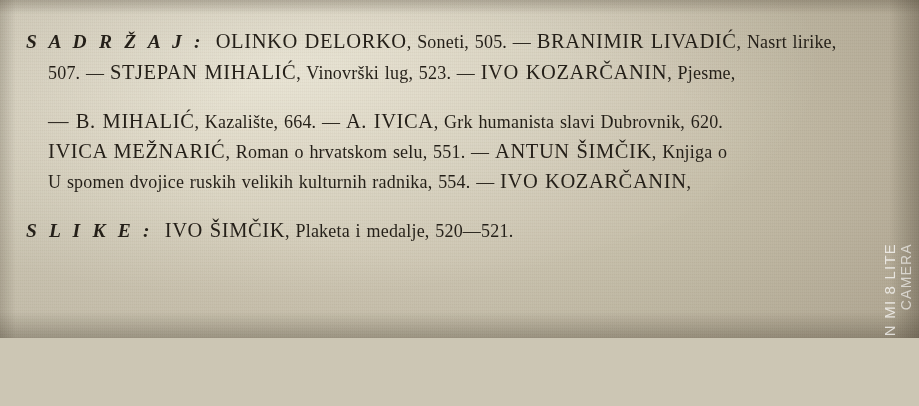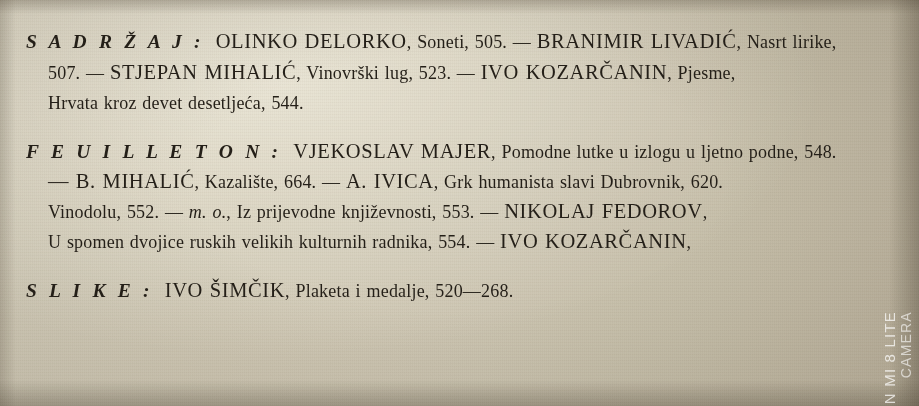--- a/index.html
+++ b/index.html
@@ -9,21 +9,21 @@
   body {
     width: 919px;
     height: 406px;
     overflow: hidden;
     background: #ccc6b4;
     font-family: "Liberation Serif", serif;
   }
   #page {
     position: relative;
     width: 919px;
-    height: 406px;
+    height: 338px;
     background:
       radial-gradient(ellipse at 30% 20%, rgba(255,252,240,0.55) 0%, rgba(255,250,235,0.0) 60%),
       linear-gradient(100deg, #d6d0bd 0%, #cfc8b4 28%, #cac3af 55%, #c4bca7 78%, #bdb49f 100%);
     overflow: hidden;
   }
   
   #page:before {
     content: "";
     position: absolute;
     inset: 0;
@@ -142,34 +142,32 @@
   <div class="dark-edge edge-top"></div>
   <div class="dark-edge edge-bottom"></div>
   <div class="dark-edge edge-left"></div>
   <div class="dark-edge edge-right"></div>
 
   <div class="content">
     <div class="block" id="block-sadrzaj">
         <div class="para">
           <span class="line"><span class="lbl">S A D R Ž A J : </span><span class="caps">OLINKO DELORKO</span><span class="small">, Soneti, 505. — </span><span class="caps">BRANIMIR LIVADIĆ</span><span class="small">, Nasrt lirike,</span></span>
           <span class="line ind"><span class="small">507. — </span><span class="caps">STJEPAN MIHALIĆ</span><span class="small">, Vinovrški lug, 523. — </span><span class="caps">IVO KOZARČANIN</span><span class="small">, Pjesme,</span></span>
-          <span class="line ind"><span class="small">Hrvata kroz devet desetljeća, 544.</span></span>
         </div>
       </div>
     <div class="block" id="block-feuilleton">
         <div class="para">
-          <span class="line"><span class="lbl">F E U I L L E T O N : </span><span class="caps">VJEKOSLAV MAJER</span><span class="small">, Pomodne lutke u izlogu u ljetno podne, 548.</span></span>
           <span class="line ind"><span class="caps">— B. MIHALIĆ</span><span class="small">, Kazalište, 664. — </span><span class="caps">A. IVICA</span><span class="small">, Grk humanista slavi Dubrovnik, 620.</span></span>
-          <span class="line ind"><span class="small">Vinodolu, 552. — </span><span class="small ital">m. o.</span><span class="small">, Iz prijevodne književnosti, 553. — </span><span class="caps">NIKOLAJ FEDOROV</span><span class="small">,</span></span>
+          <span class="line ind"><span class="caps">IVICA MEŽNARIĆ</span><span class="small">, Roman o hrvatskom selu, 551. — </span><span class="caps">ANTUN ŠIMČIK</span><span class="small">, Knjiga o</span></span>
           <span class="line ind"><span class="small">U spomen dvojice ruskih velikih kulturnih radnika, 554. — </span><span class="caps">IVO KOZARČANIN</span><span class="small">,</span></span>
         </div>
       </div>
     <div class="block" id="block-slike">
         <div class="para">
-          <span class="line"><span class="lbl">S L I K E : </span><span class="caps">IVO ŠIMČIK</span><span class="small">, Plaketa i medalje, 520—268.</span></span>
+          <span class="line"><span class="lbl">S L I K E : </span><span class="caps">IVO ŠIMČIK</span><span class="small">, Plaketa i medalje, 520—521.</span></span>
         </div>
       </div>
   </div>
 
   <div class="watermark">
     <span>N MI 8 LITE</span>
     <span class="wm2">CAMERA</span>
   </div>
 </div>
 

